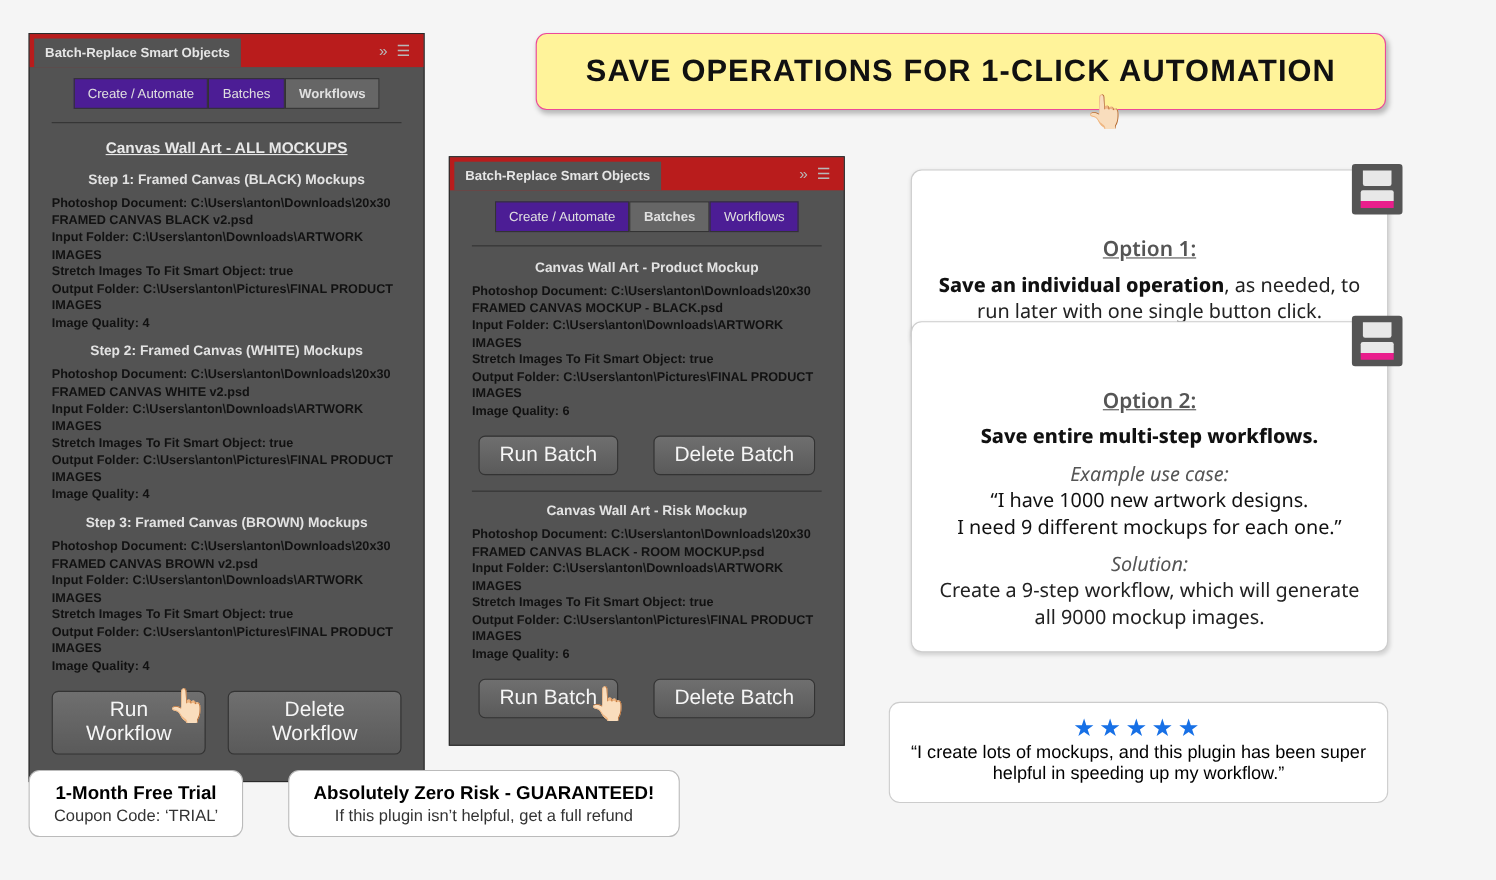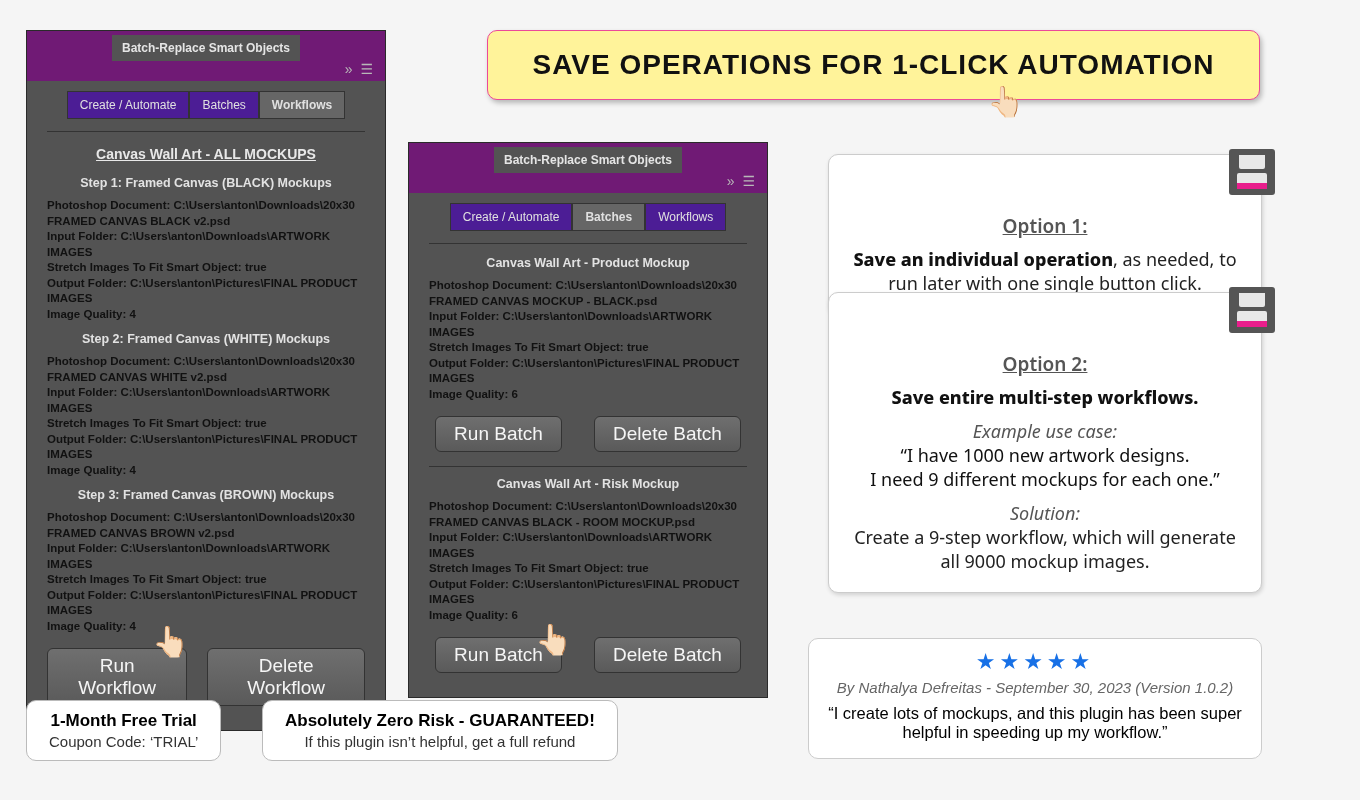--- a/index.html
+++ b/index.html
@@ -13,25 +13,24 @@
   }
   
   .panel {
     position: absolute;
     background: #535353;
     border: 1px solid #2a2a2a;
     color: #d8d8d8;
     font-size: 12px;
   }
   .panel-header {
-    background: #701a75;
+    background: #b91c1c;
     display: flex;
     align-items: center;
     padding: 4px 4px 0 4px;
-    flex-direction: column;
   }
   .panel-tab {
     background: #535353;
     padding: 6px 10px;
     font-weight: bold;
     color: #e5e5e5;
     font-size: 12px;
   }
   .panel-header-controls {
     margin-left: auto;
@@ -302,21 +301,20 @@
   <div class="strong">Save entire multi-step workflows.</div>
   <div class="italic">Example use case:</div>
   <div class="quote" style="white-space:pre-line">“I have 1000 new artwork designs.
 I need 9 different mockups for each one.”</div>
   <div class="italic">Solution:</div>
   <div class="body">Create a 9-step workflow, which will generate all 9000 mockup images.</div>
 </div>
 
 <div class="review">
   <div class="stars">★★★★★</div>
-  <div class="byline">By Nathalya Defreitas - September 30, 2023 (Version 1.0.2)</div>
   <div class="review-text">“I create lots of mockups, and this plugin has been super helpful in speeding up my workflow.”</div>
 </div>
 
 <div class="trialbox" style="left:26px;">
   <div class="t1">1-Month Free Trial</div>
   <div class="t2">Coupon Code: ‘TRIAL’</div>
 </div>
 <div class="trialbox" style="left:262px;">
   <div class="t1">Absolutely Zero Risk - GUARANTEED!</div>
   <div class="t2">If this plugin isn’t helpful, get a full refund</div>

